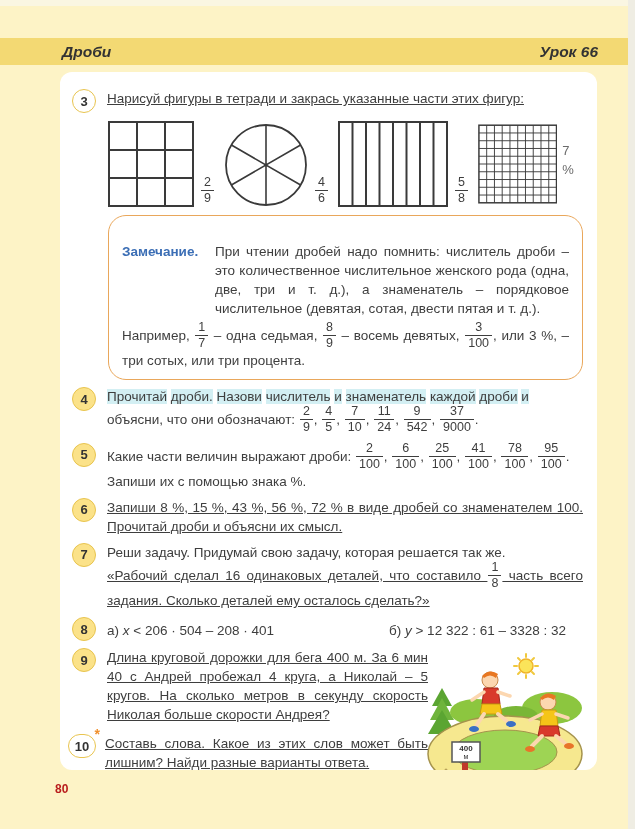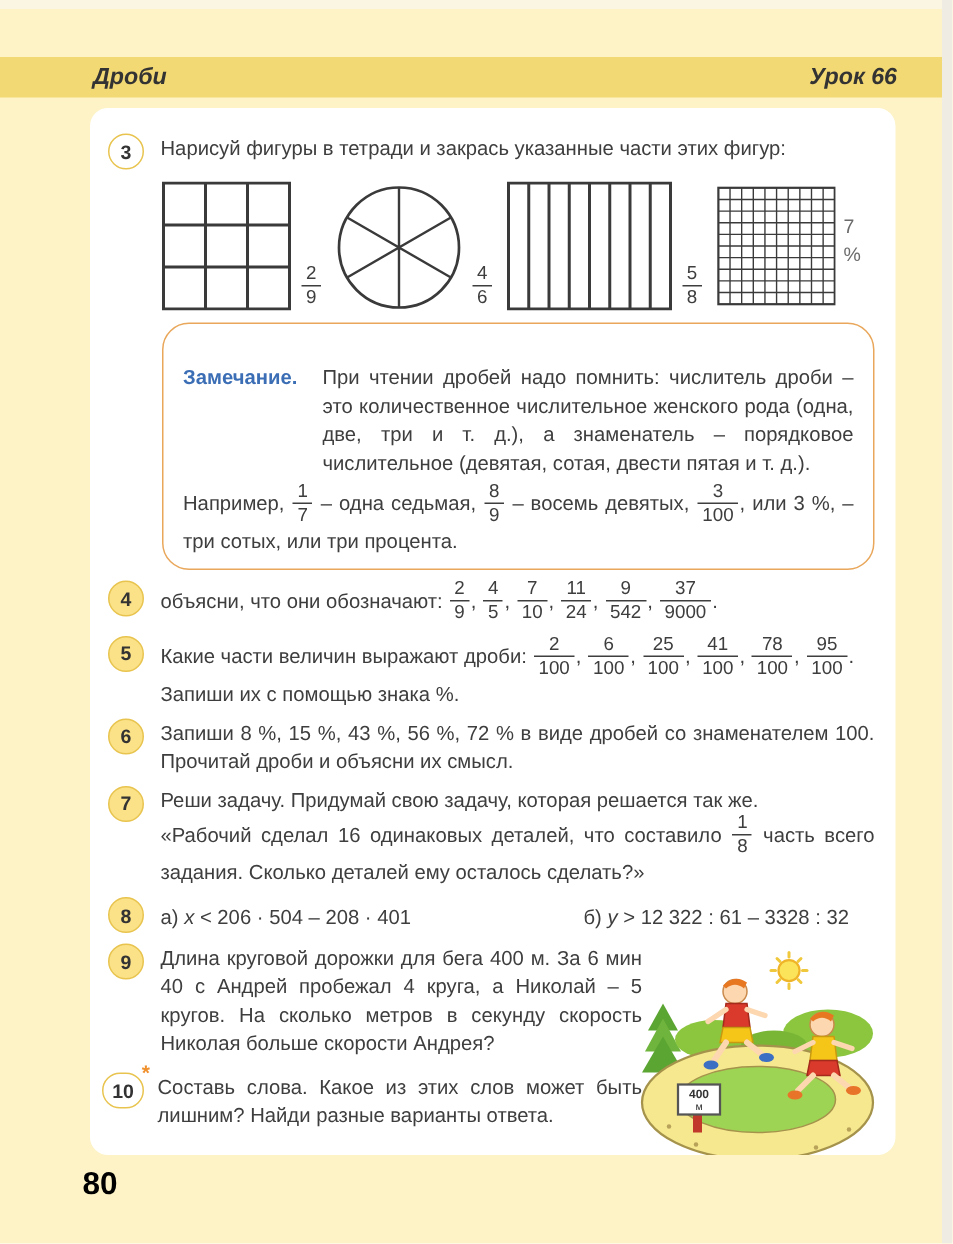--- a/index.html
+++ b/index.html
@@ -20,21 +20,21 @@
          border-radius:12px;box-sizing:border-box;padding:10px 14px 12px 10px;overflow:hidden;}
 
   .problem{display:flex;margin-top:7px;}
   .pnum{flex:none;width:22px;height:22px;border-radius:50%;background:#fbe289;
         border:1.5px solid #e8c44f;display:flex;align-items:center;justify-content:center;
         font-weight:bold;font-size:13px;color:#333;margin:0 11px 0 2px;position:relative;}
   .pnum.wide{width:26px;border-radius:12px;margin-left:-2px;margin-right:9px;}
   .pnum.outline{background:#fff;}
   .star{position:absolute;top:-10px;right:-5px;color:#f0902d;font-size:14px;font-weight:bold;}
   .pbody{flex:1;}
-  .just{text-align:justify;}
+  .just{text-align:justify;text-decoration:underline;}
 
   
   .figrow{display:flex;align-items:flex-end;margin:8px 0 4px 38px;gap:8px;}
   .fig{display:flex;align-items:flex-end;gap:5px;}
   .fig svg{display:block;}
   .figlabel{font-size:13px;color:#3e3e3e;}
   .pct{color:#6b6b6b;font-size:13px;padding-bottom:28px;}
 
   
   .frac{display:inline-flex;flex-direction:column;align-items:center;vertical-align:middle;
@@ -55,21 +55,21 @@
   .exprrow{display:flex;margin-top:4px;gap:20px;}
   .expr-a{width:262px;}
   .expr-b{flex:1;}
 
   
   .bottom{display:flex;margin-top:7px;}
   .bottom-left{width:358px;flex:none;}
   .bottom-right{flex:1;position:relative;text-decoration:underline;}
   .bottom-right svg{position:absolute;left:-4px;top:2px;}
 
-  .pageno{position:absolute;left:55px;top:780px;font-weight:bold;font-size:21px;color:#000000;}
+  .pageno{position:absolute;left:55px;top:780px;font-weight:bold;font-size:12px;color:#b91c1c;}
 </style>
 </head>
 <body>
 
 <div class="top-edge"></div>
 <div class="page-edge"></div>
 
 <div class="band">
   <span class="btxt">Дроби</span>
   <span class="btxt">Урок 66</span>
@@ -141,20 +141,21 @@
           <span class="fd">9</span>
         </span><span> – восемь девятых, </span><span class="frac">
           <span class="fn">3</span>
           <span class="fd">100</span>
         </span><span>, или 3 %, – три сотых, или три процента.</span></div>
   </div>
 
   <div class="problem">
     <span class="pnum">4</span>
     <div class="pbody">
+      <div><span class="hl">Прочитай</span> <span class="hl">дроби.</span> <span class="hl">Назови</span> <span class="hl">числитель</span> <span class="hl">и</span> <span class="hl">знаменатель</span> <span class="hl">каждой</span> <span class="hl">дроби</span> <span class="hl">и</span></div>
       <div><span>объясни, что они обозначают: </span><span class="frac">
             <span class="fn">2</span>
             <span class="fd">9</span>
           </span><span>, </span><span class="frac">
             <span class="fn">4</span>
             <span class="fd">5</span>
           </span><span>, </span><span class="frac">
             <span class="fn">7</span>
             <span class="fd">10</span>
           </span><span>, </span><span class="frac">

